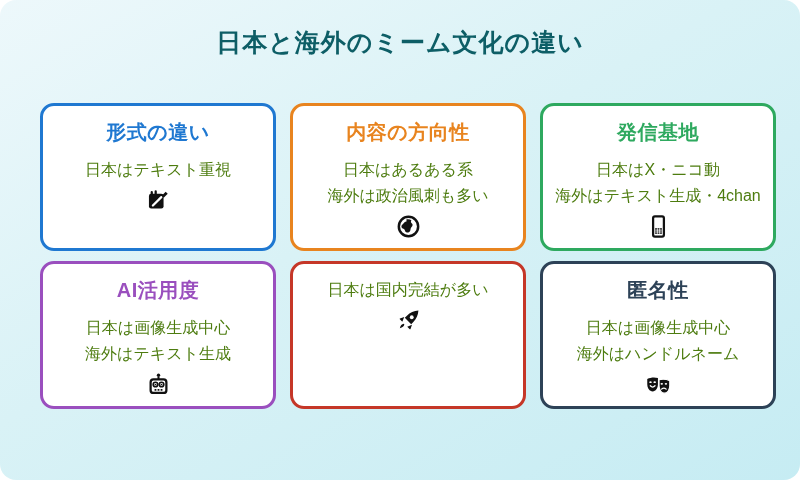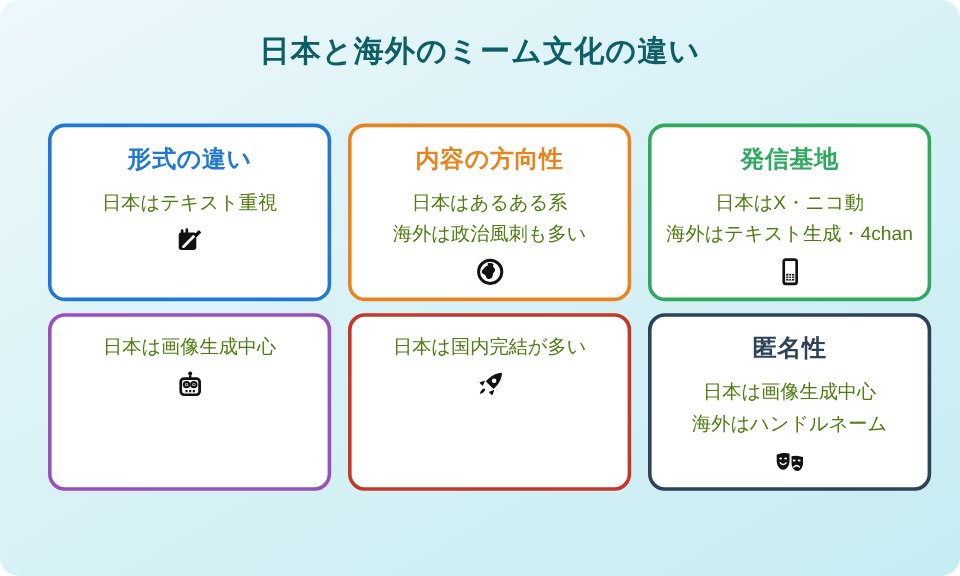--- a/index.html
+++ b/index.html
@@ -95,21 +95,23 @@
       <span class="icon">
         <svg viewBox="0 0 24 24">
           <rect x="7.2" y="3" width="9.6" height="18" rx="1.6" fill="none" stroke="#111" stroke-width="2"></rect>
           <rect x="9" y="13.5" width="6" height="5" fill="#111"></rect>
           <path d="M9 15.2h6M9 16.9h6M11 13.5v5M13 13.5v5" stroke="#fff" stroke-width="0.7"></path>
         </svg>
       </span>
     </div>
 
     <div class="card" style="--accent: #9a4fbe;">
+      <div class="card-title">AI活用度</div>
       <div class="card-line">日本は画像生成中心</div>
+      <div class="card-line">海外はテキスト生成</div>
       <span class="icon">
         <svg viewBox="0 0 24 24">
           <circle cx="12" cy="3.8" r="1.5" fill="#111"></circle>
           <path d="M12 5v2.2" stroke="#111" stroke-width="1.8"></path>
           <rect x="5" y="7.5" width="14" height="12" rx="2.5" fill="none" stroke="#111" stroke-width="2"></rect>
           <circle cx="9.3" cy="12" r="2" fill="none" stroke="#111" stroke-width="1.5"></circle>
           <circle cx="14.7" cy="12" r="2" fill="none" stroke="#111" stroke-width="1.5"></circle>
           <circle cx="9.3" cy="12" r="0.75" fill="#111"></circle>
           <circle cx="14.7" cy="12" r="0.75" fill="#111"></circle>
           <path d="M8.5 16.8h7" stroke="#111" stroke-width="1.7" stroke-dasharray="1.6 1.1"></path>

